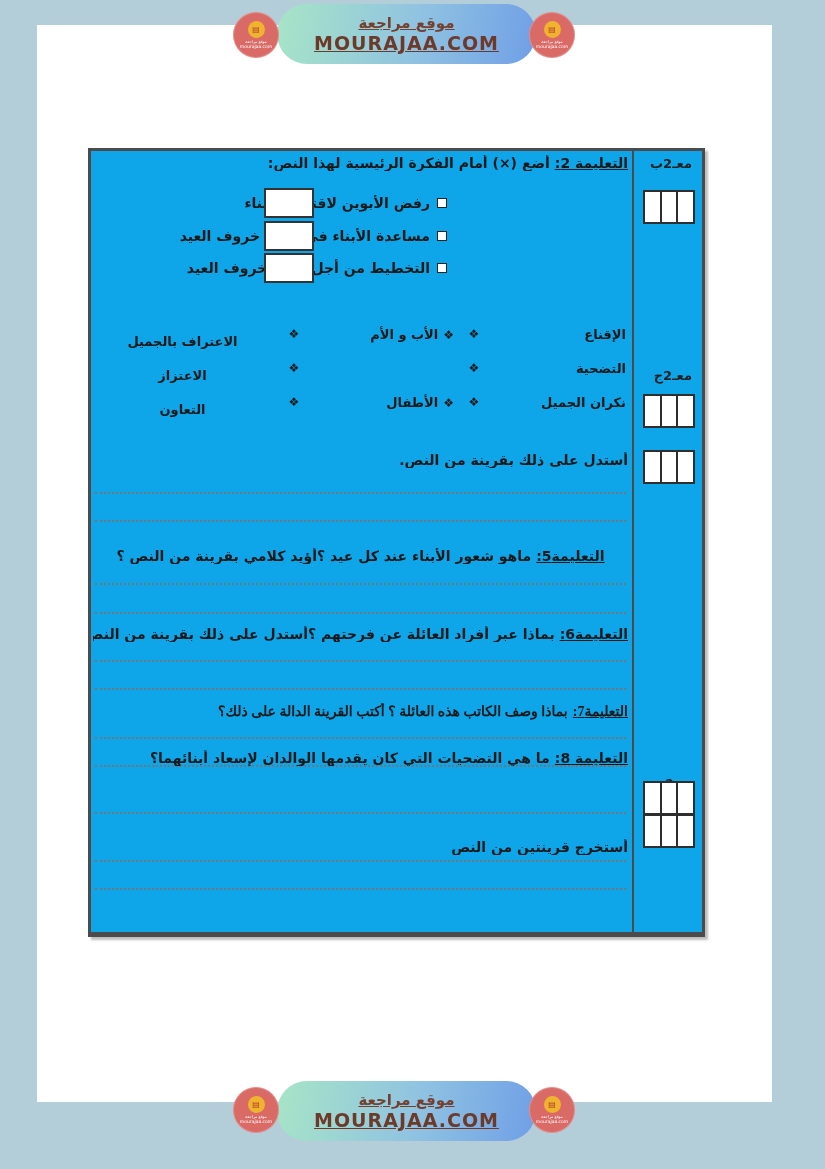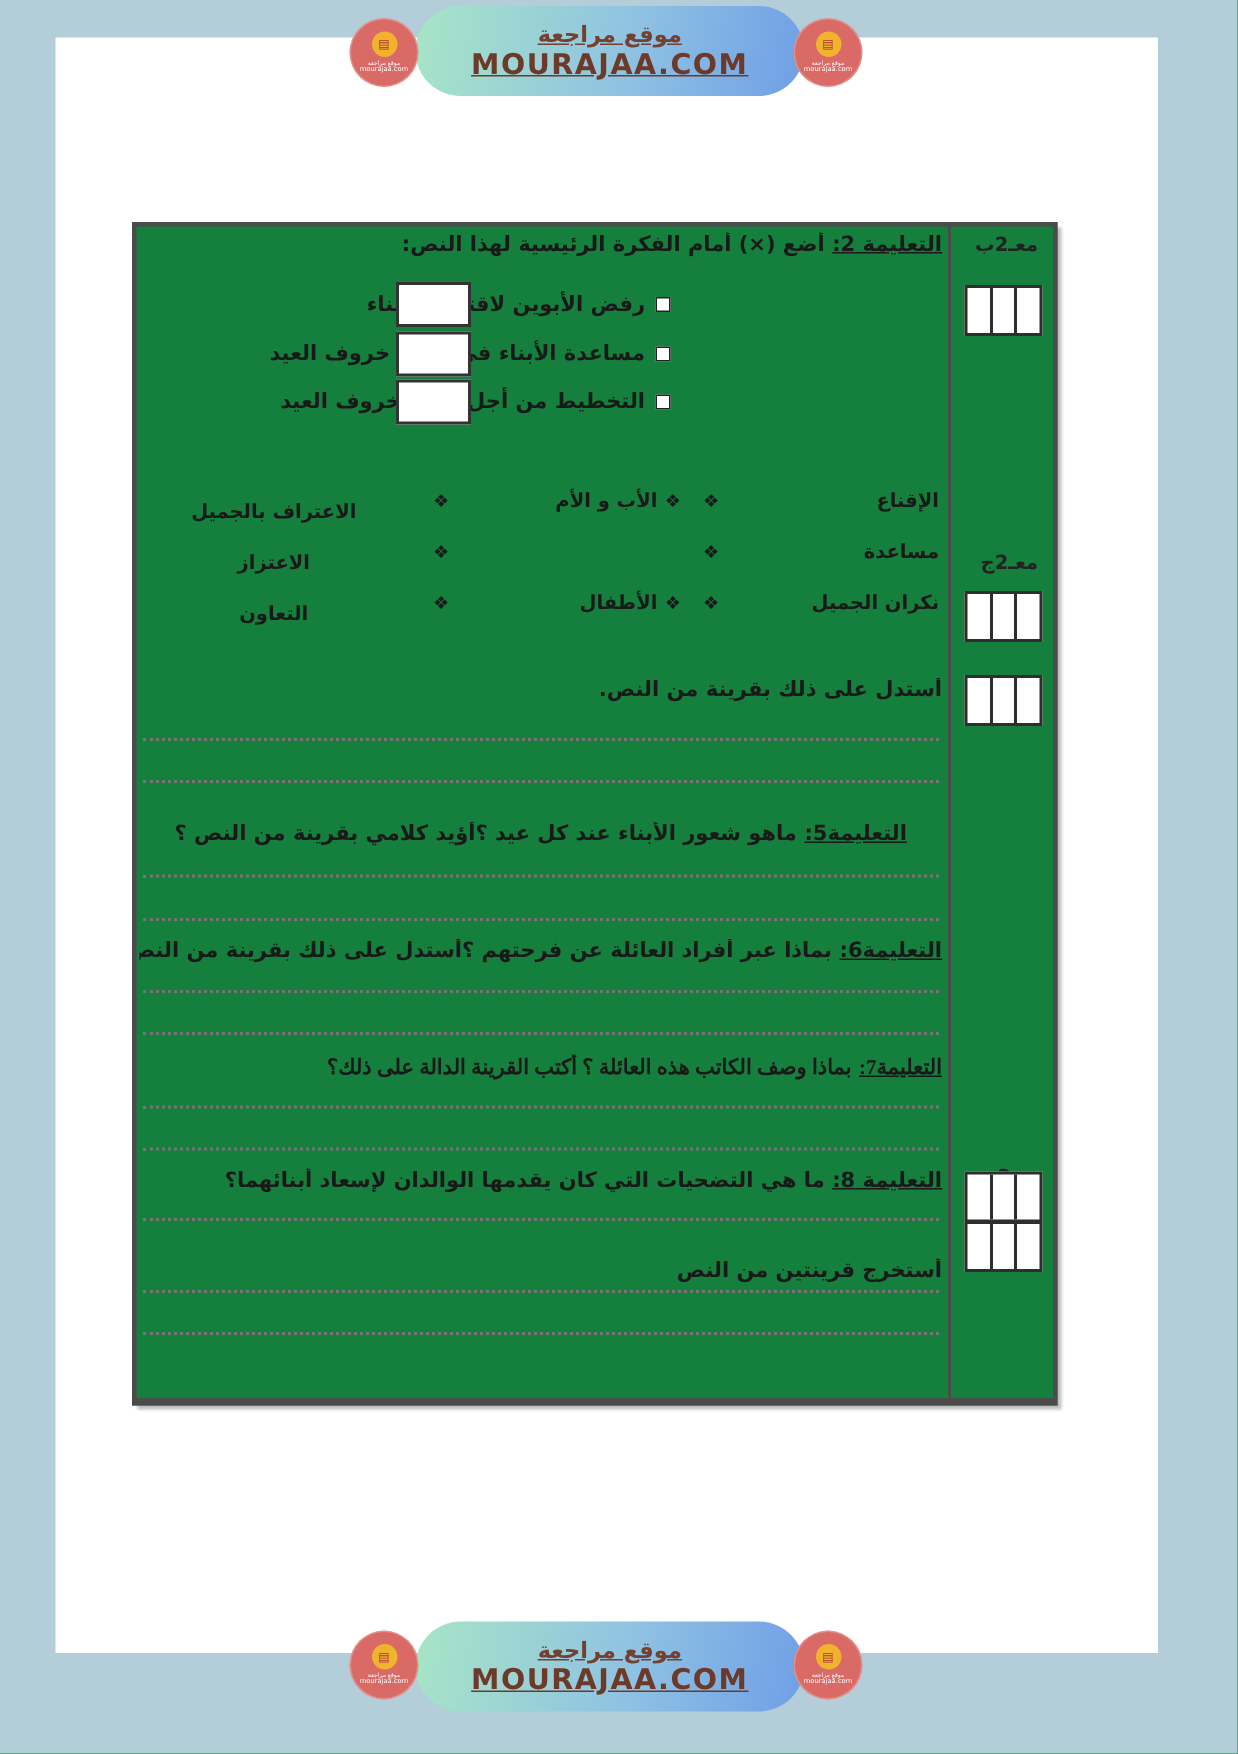--- a/index.html
+++ b/index.html
@@ -28,21 +28,21 @@
   .badge .book{
     width:17px;height:17px;border-radius:50%;background:#f0b32e;color:#a33;
     font-size:8px;line-height:17px;text-align:center;margin-bottom:1px;
   }
   .badge .tx-ar{font-size:4px;color:#ffffff;line-height:5px;}
   .badge .tx-en{font-size:4.5px;color:#ffffff;line-height:6px;}
 
   
   .frame{
     position:absolute;left:88px;top:148px;width:611px;height:781px;
-    background:#15803d;border:3px solid #4b4b4b;border-bottom-width:5px;
+    background:#0ea5e9;border:3px solid #4b4b4b;border-bottom-width:5px;
     box-shadow:3px 3px 2px rgba(125,125,125,.5);
   }
   .divider{position:absolute;left:541px;top:0;bottom:0;width:2px;background:#4b4b4b;}
   .content{
     position:absolute;left:0;top:0;width:541px;height:100%;
     direction:rtl;color:#191919;font-weight:bold;
   }
   .line{position:absolute;right:4px;left:2px;font-size:14px;white-space:nowrap;overflow:hidden;text-align:right;}
   .t-ul{text-decoration:underline;margin-left:5px;}
   
@@ -114,21 +114,21 @@
 
     <div class="m-row" style="top:167px;">
       <div class="m-r">الإقناع</div>
       <div class="m-b">❖</div>
       <div class="m-mid"><span class="dmd">❖</span><span>الأب و الأم</span></div>
       <div class="m-b">❖</div>
       <div class="m-l">الاعتراف بالجميل</div>
     </div>
 
     <div class="m-row" style="top:201px;">
-      <div class="m-r">مساعدة</div>
+      <div class="m-r">التضحية</div>
       <div class="m-b">❖</div>
       <div class="m-mid"></div>
       <div class="m-b">❖</div>
       <div class="m-l">الاعتزاز</div>
     </div>
 
     <div class="m-row" style="top:235px;">
       <div class="m-r">نكران الجميل</div>
       <div class="m-b">❖</div>
       <div class="m-mid"><span class="dmd">❖</span><span>الأطفال</span></div>
@@ -151,21 +151,21 @@
     </div>
     <div class="dot" style="top:509px;"></div>
     <div class="dot" style="top:537px;"></div>
 
     <div class="line" style="top:552px;font-family:Liberation Serif, serif;">
       <span class="t-ul">التعليمة7:</span><span>بماذا وصف الكاتب هذه العائلة ؟ أكتب القرينة الدالة على ذلك؟</span>
     </div>
     <div class="dot" style="top:586px;"></div>
     <div class="dot" style="top:614px;"></div>
 
-    <div class="line" style="top:628px;">
+    <div class="line" style="top:599px;">
       <span class="t-ul">التعليمة 8:</span><span>ما هي التضحيات التي كان يقدمها الوالدان لإسعاد أبنائهما؟</span>
     </div>
     <div class="dot" style="top:661px;"></div>
     <div class="line" style="top:688px;">أستخرج قرينتين من النص</div>
     <div class="dot" style="top:709px;"></div>
     <div class="dot" style="top:737px;"></div>
 
   </div>
 
   <div class="divider"></div>

